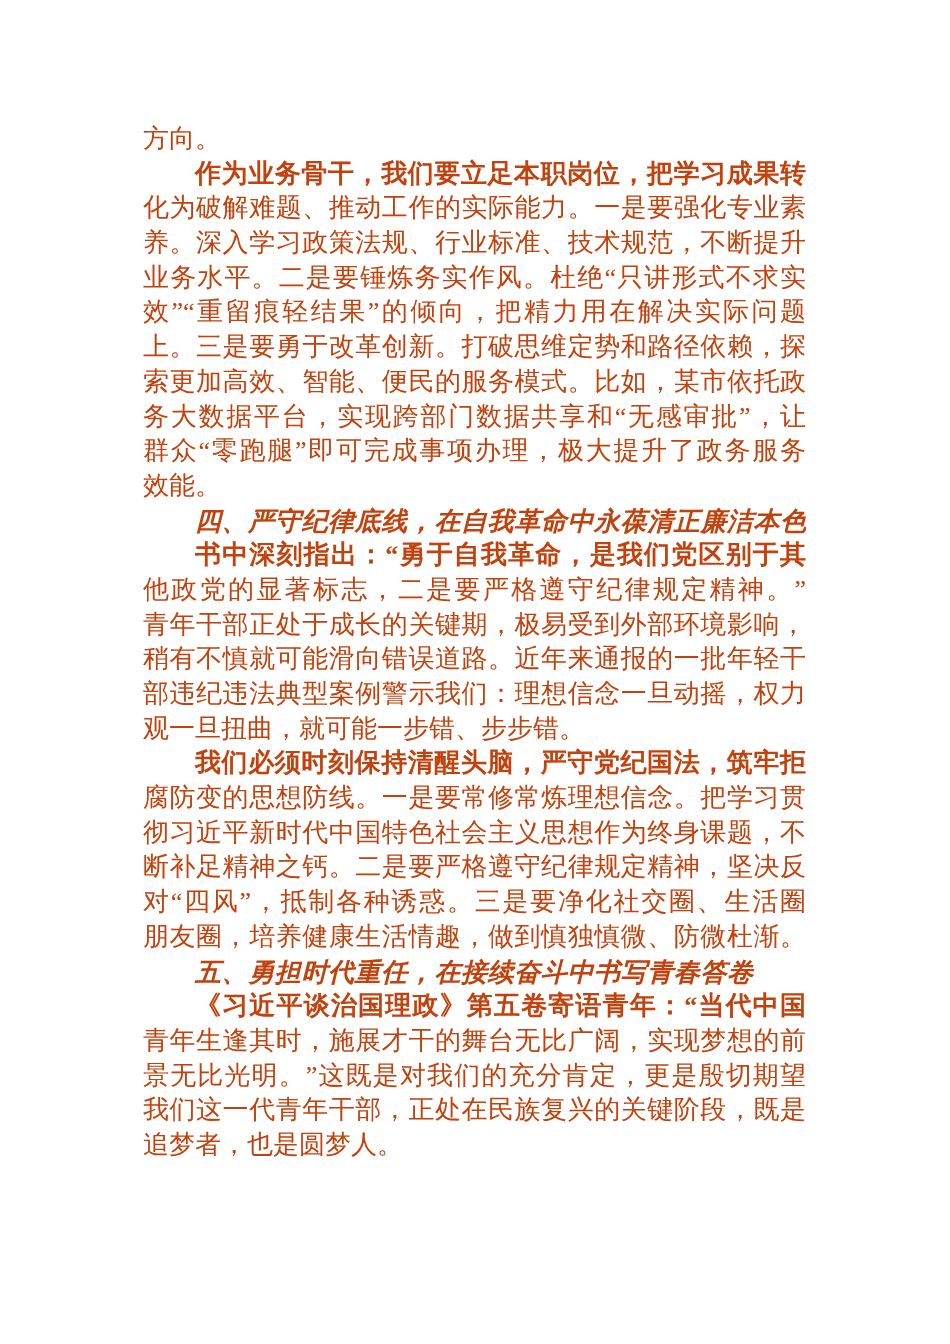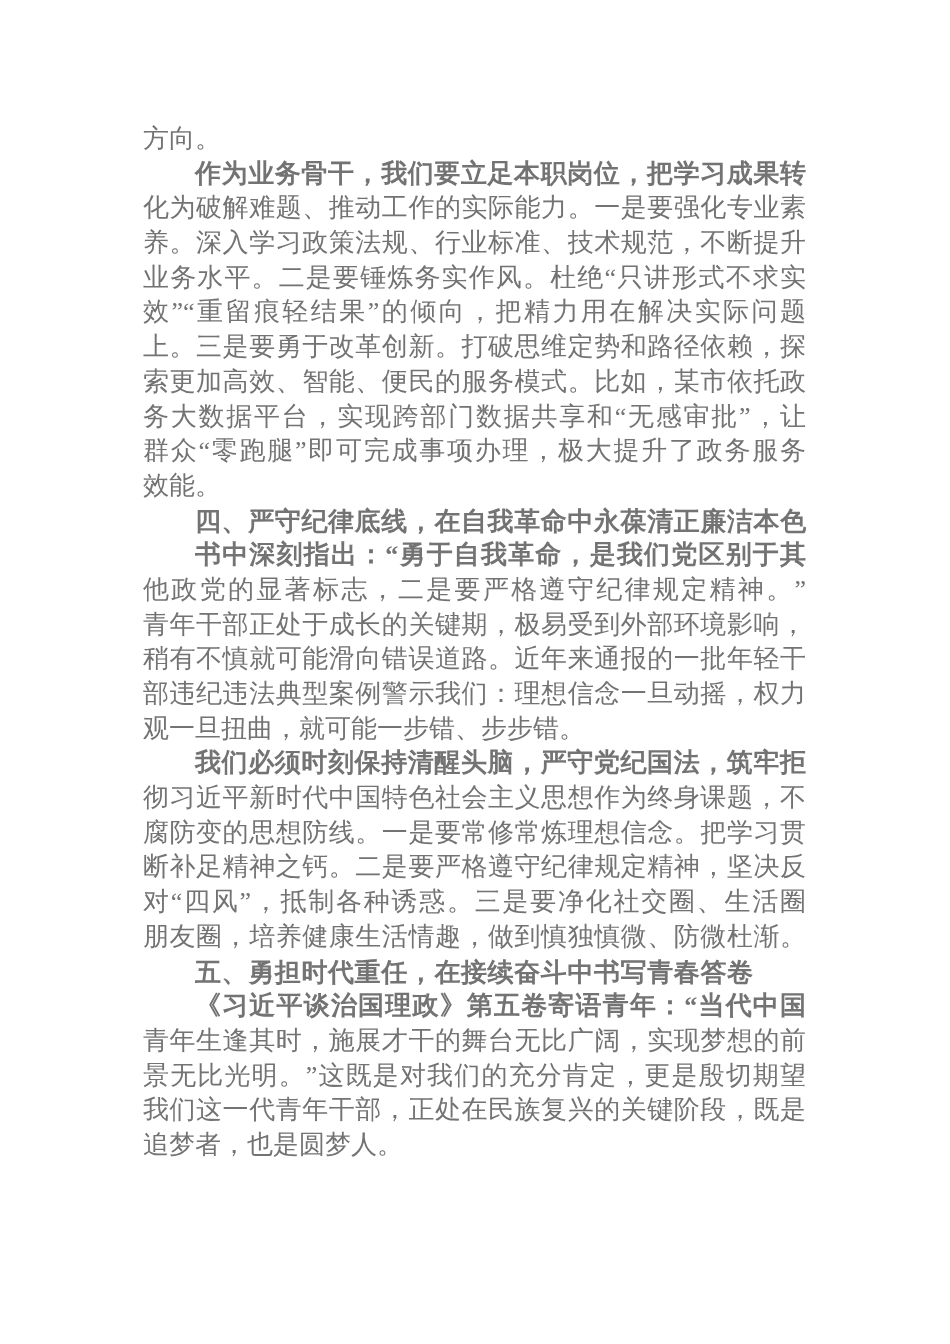--- a/index.html
+++ b/index.html
@@ -18,41 +18,42 @@
     position: absolute;
     left: 143px;
     top: 122px;
     width: 663px;
   }
   .line {
     font-family: "Liberation Serif", serif;
     font-size: 26px;
     line-height: 34.7px;
     height: 34.7px;
-    color: #737373;
+    color: #c2410c;
     text-align: justify;
     text-align-last: justify;
     overflow: hidden;
     white-space: nowrap;
   }
   .line.last {
     text-align: left;
     text-align-last: left;
   }
   .line.indent {
     text-indent: 52px;
     font-weight: bold;
   }
   .line.heading {
     font-family: "Liberation Sans", sans-serif;
     font-weight: 700;
     font-size: 26px;
     letter-spacing: 0.6px;
     text-align: left;
     text-align-last: left;
+    font-style: italic;
   }
 </style>
 </head>
 <body>
 
 <div class="page" style="background: rgb(255, 255, 255); color: rgb(0, 0, 0);">
   <div class="text-block">
       <div>
         <div class="line last">方向。</div>
       </div>
@@ -74,22 +75,22 @@
       <div>
         <div class="line indent">书中深刻指出：“勇于自我革命，是我们党区别于其</div>
         <div class="line">他政党的显著标志，二是要严格遵守纪律规定精神。”</div>
         <div class="line">青年干部正处于成长的关键期，极易受到外部环境影响，</div>
         <div class="line">稍有不慎就可能滑向错误道路。近年来通报的一批年轻干</div>
         <div class="line">部违纪违法典型案例警示我们：理想信念一旦动摇，权力</div>
         <div class="line last">观一旦扭曲，就可能一步错、步步错。</div>
       </div>
       <div>
         <div class="line indent">我们必须时刻保持清醒头脑，严守党纪国法，筑牢拒</div>
+        <div class="line">腐防变的思想防线。一是要常修常炼理想信念。把学习贯</div>
         <div class="line">彻习近平新时代中国特色社会主义思想作为终身课题，不</div>
-        <div class="line">腐防变的思想防线。一是要常修常炼理想信念。把学习贯</div>
         <div class="line">断补足精神之钙。二是要严格遵守纪律规定精神，坚决反</div>
         <div class="line">对“四风”，抵制各种诱惑。三是要净化社交圈、生活圈</div>
         <div class="line">朋友圈，培养健康生活情趣，做到慎独慎微、防微杜渐。</div>
       </div>
       <div>
         <div class="line heading last indent">五、勇担时代重任，在接续奋斗中书写青春答卷</div>
       </div>
       <div>
         <div class="line indent">《习近平谈治国理政》第五卷寄语青年：“当代中国</div>
         <div class="line">青年生逢其时，施展才干的舞台无比广阔，实现梦想的前</div>

